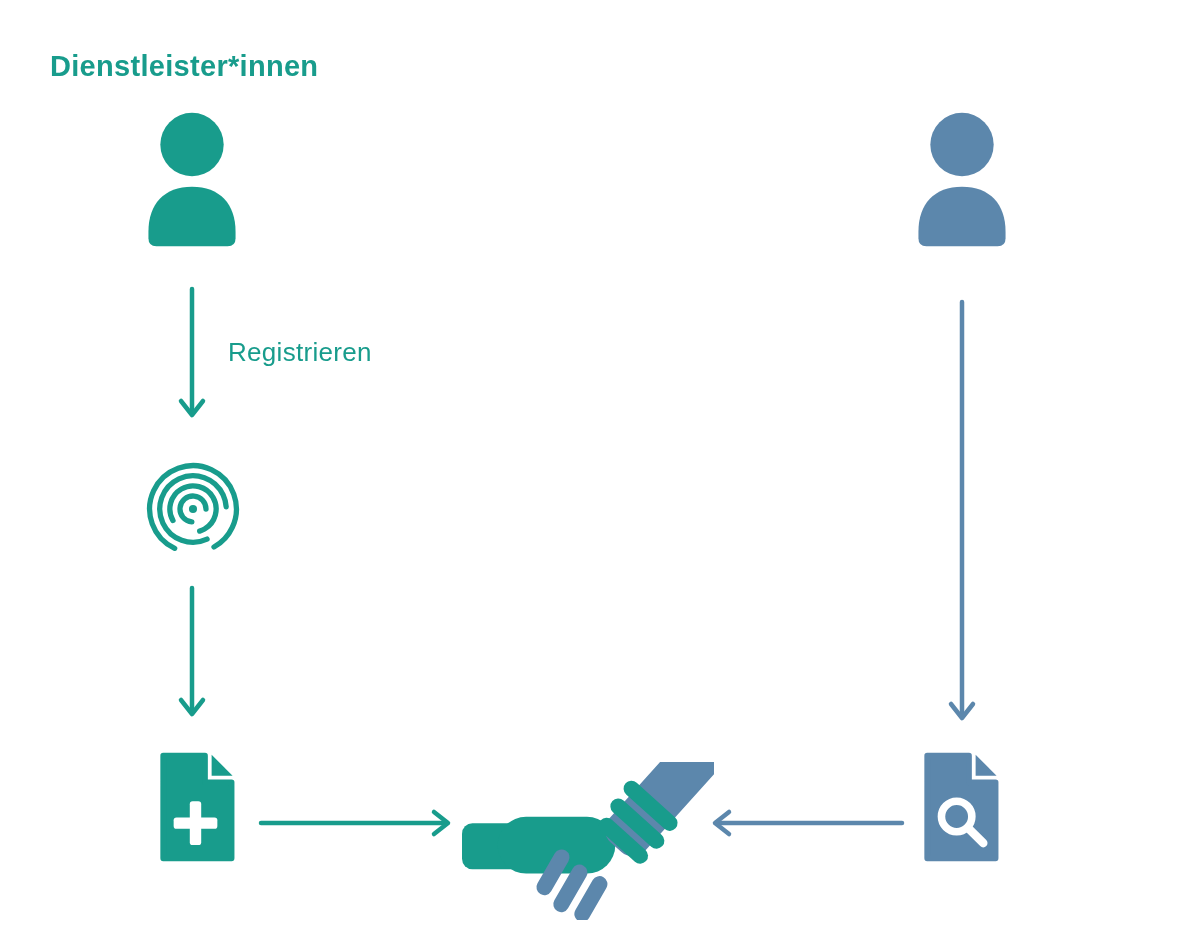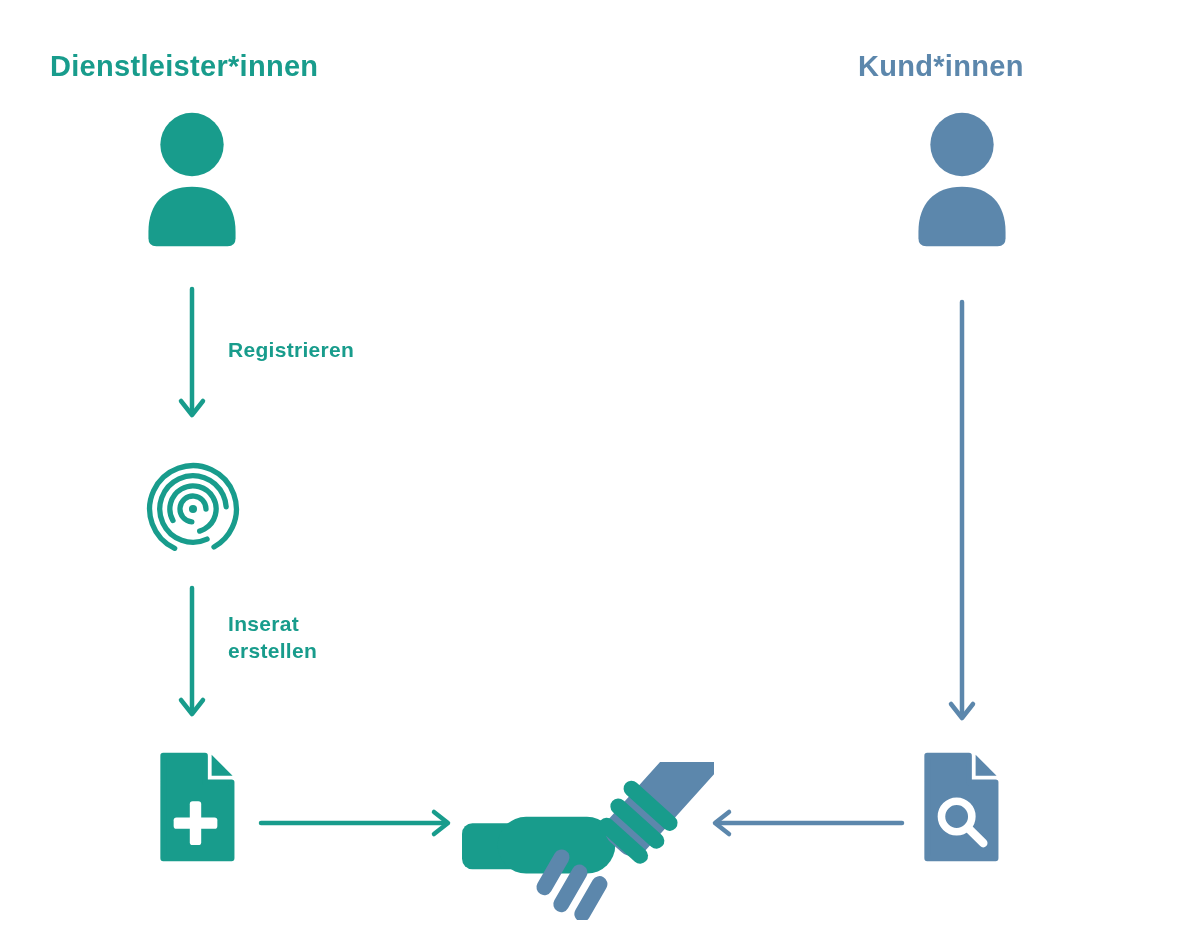--- a/index.html
+++ b/index.html
@@ -22,43 +22,42 @@
   .abs{position:absolute;}
   .teal{color:var(--color-teal);}
   .blue{color:var(--color-blue);}
   .actor-title{
     font-size:29px;
     font-weight:700;
     letter-spacing:.3px;
     white-space:nowrap;
   }
   .step-label{
-    font-size:21px;
-    font-weight:700;
+    font-size:26px;
+    font-weight:400;
     letter-spacing:.3px;
     white-space:pre-line;
     line-height:1.3;
   }
   svg{display:block;}
   .arrow line, .arrow polyline{
     stroke:currentColor;
     stroke-width:4.5;
     stroke-linecap:round;
     stroke-linejoin:round;
     fill:none;
   }
 </style>
 </head>
 <body>
 
 <div class="canvas">
 
   <div class="abs actor-title teal" style="left:50px; top:50px;">Dienstleister*innen</div>
 
-  <div class="abs actor-title blue" style="left:858px; top:50px;">Kund*innen</div>
 
   <div class="abs teal" style="left:126px; top:110px;">
     <svg width="132" height="143" viewBox="0 0 100 108" aria-hidden="true">
       <circle cx="50" cy="26" r="24" fill="currentColor"></circle>
       <path fill="currentColor" d="M50 58 C29 58 17 71 17 92 L17 97 Q17 103 23 103 L77 103 Q83 103 83 97 L83 92 C83 71 71 58 50 58 Z"></path>
     </svg>
   </div>
 
   <div class="abs blue" style="left:896px; top:110px;">
     <svg width="132" height="143" viewBox="0 0 100 108" aria-hidden="true">
@@ -88,22 +87,20 @@
     </svg>
   </div>
 
   <div class="abs arrow teal" style="left:176px; top:584px;">
     <svg width="32" height="145" viewBox="0 0 32 145">
       <line x1="16" y1="4" x2="16" y2="127"></line>
       <polyline points="5,116 16,130 27,116"></polyline>
     </svg>
   </div>
 
-  <div class="abs step-label teal" style="left:228px; top:610px;">Inserat
-erstellen</div>
 
   <div class="abs teal" style="left:148px; top:750px;">
     <svg width="95" height="114" viewBox="0 0 100 120">
       <path fill="currentColor" stroke="currentColor" stroke-width="6" stroke-linejoin="round" d="M16 6 H60 V34 H88 V114 H16 Z"></path>
       <path fill="currentColor" d="M67 5 L89 27 L67 27 Z"></path>
       <rect x="44" y="54" width="12" height="46" rx="3" fill="#FFFFFF"></rect>
       <rect x="27" y="71" width="46" height="12" rx="3" fill="#FFFFFF"></rect>
     </svg>
   </div>
 

